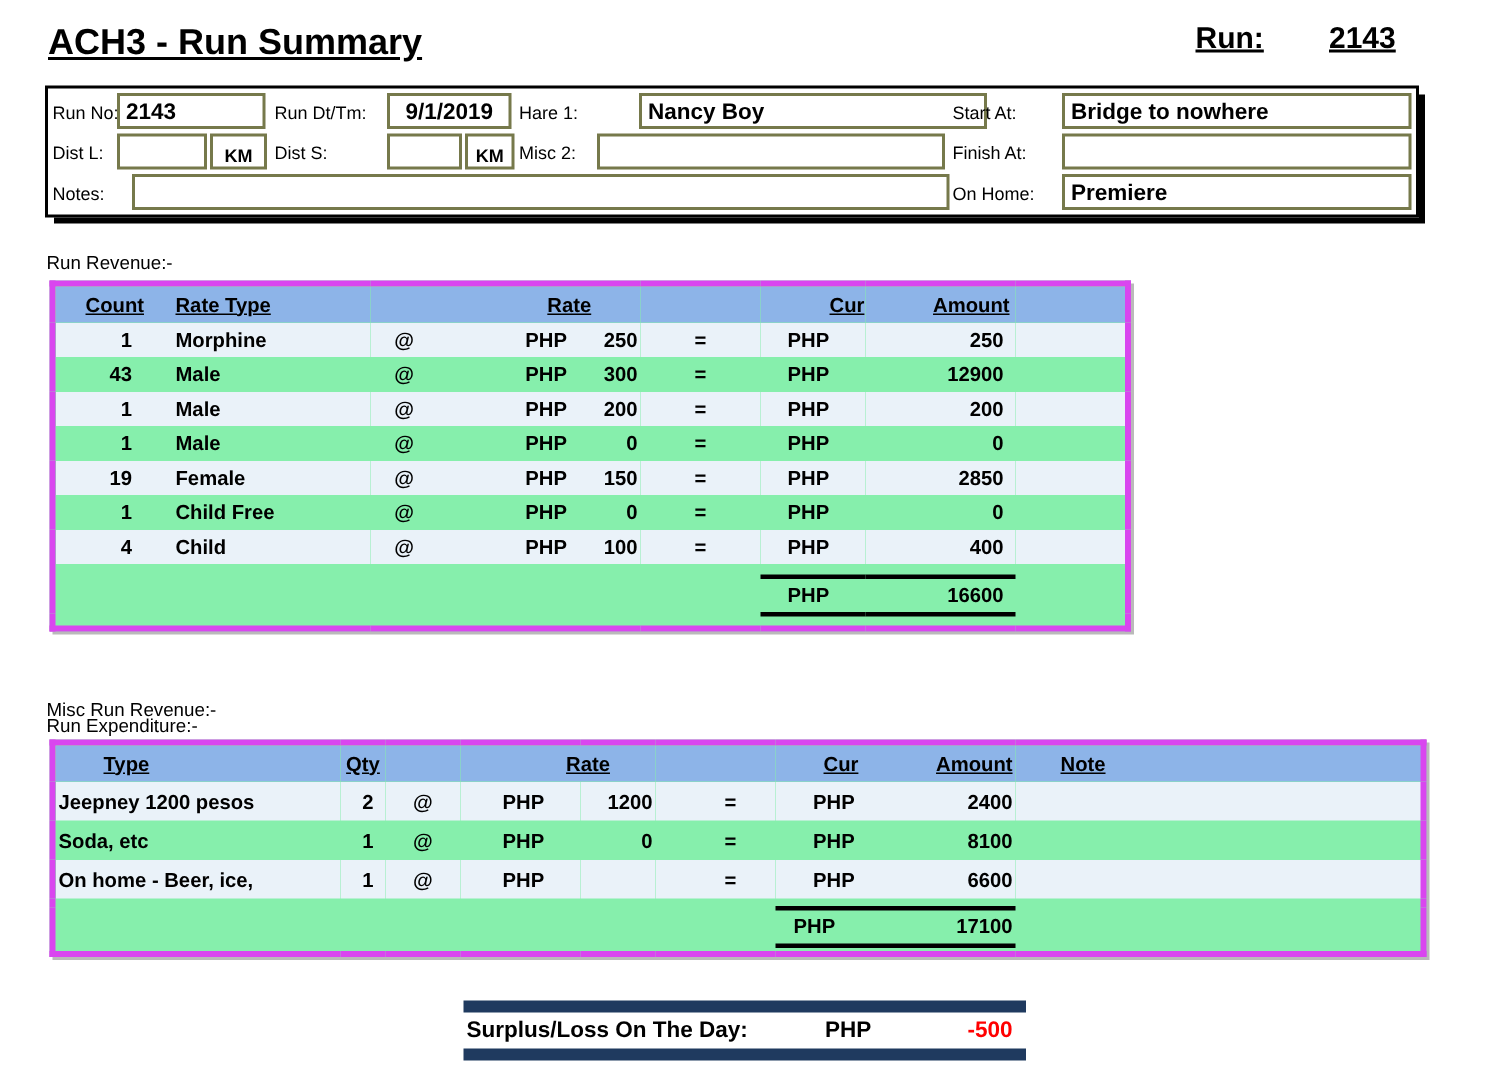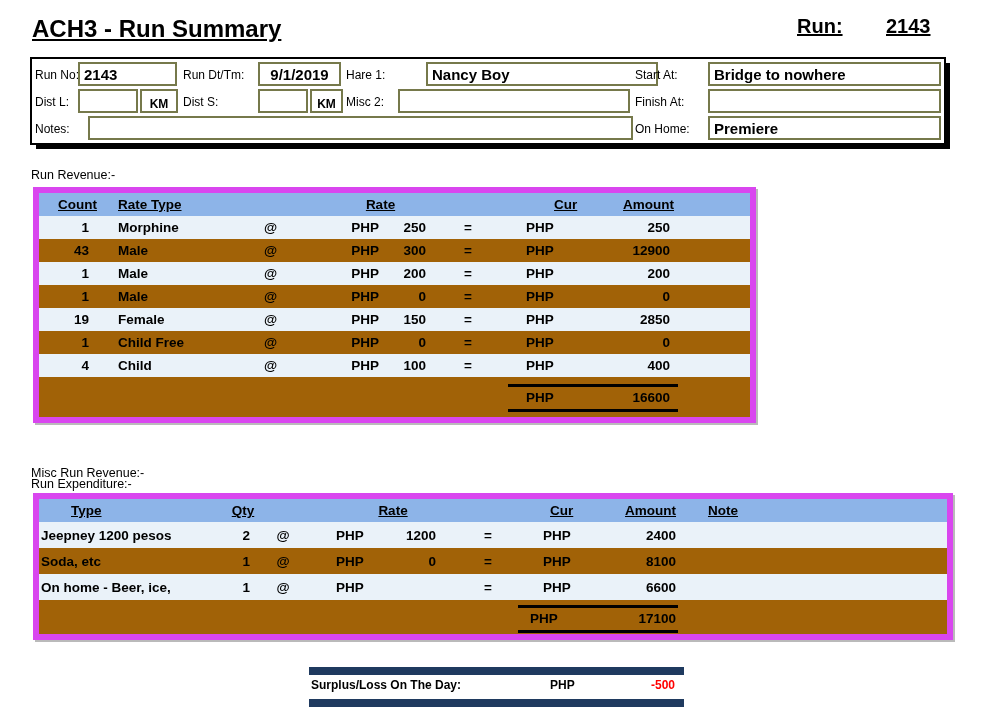--- a/index.html
+++ b/index.html
@@ -23,21 +23,21 @@
             font-size:15px; font-weight:bold; padding:1px 4px 0 4px; line-height:20px;
             white-space:nowrap; overflow:hidden; }
   .finput.center { text-align:center; }
   .km-box { text-align:center; font-size:12px; padding-top:3px; }
 
   
   .section-label { position:absolute; left:31px; font-size:12.5px; }
 
   
   table.report { position:absolute; border-collapse:collapse; table-layout:fixed;
-                 background:#a16207; border:6px solid #d946ef;
+                 background:#86efac; border:4px solid #d946ef;
                  box-shadow:2px 2px 0 rgba(130,130,130,.55); }
   table.report th, table.report td { font-size:13.5px; font-weight:bold; padding:0;
                  vertical-align:middle; white-space:nowrap; overflow:hidden; }
   table.report thead th { background:#8DB4E8; height:26px; text-decoration:underline;
                  text-align:left; }
   tr.alt { background:#EAF2F9; }
   tr.spacer td { height:8px; }
   tr.padrow td { height:10px; }
   .t-cell { border-top:3px solid #000; border-bottom:3px solid #000; }
 
@@ -77,21 +77,21 @@
   .exp-table .c-php  { padding-left:28px; }
   .exp-table .c-rate { text-align:right; padding-right:2px; }
   .exp-table .c-eq   { text-align:center; padding-left:20px; }
   .exp-table .c-cur  { padding-left:25px; }
   .exp-table .c-amt  { text-align:right; padding-right:2px; }
   .exp-table .c-cur-total { padding-left:12px; }
 
   
   .surplus { position:absolute; left:309px; top:667px; width:375px; }
   .surplus .bar { height:8px; background:#1F3A5F; }
-  .surplus .mid { position:relative; height:24px; font-weight:bold; font-size:12px; }
+  .surplus .mid { position:relative; height:24px; font-weight:bold; font-size:15px; }
   .surplus .mid span { position:absolute; top:3px; white-space:nowrap; }
   .surplus .s-label { left:2px; }
   .surplus .s-cur { left:241px; }
   .surplus .s-amount { right:9px; color:#FF0000; }
 </style>
 </head>
 <body>
 
 <div class="page">
 

